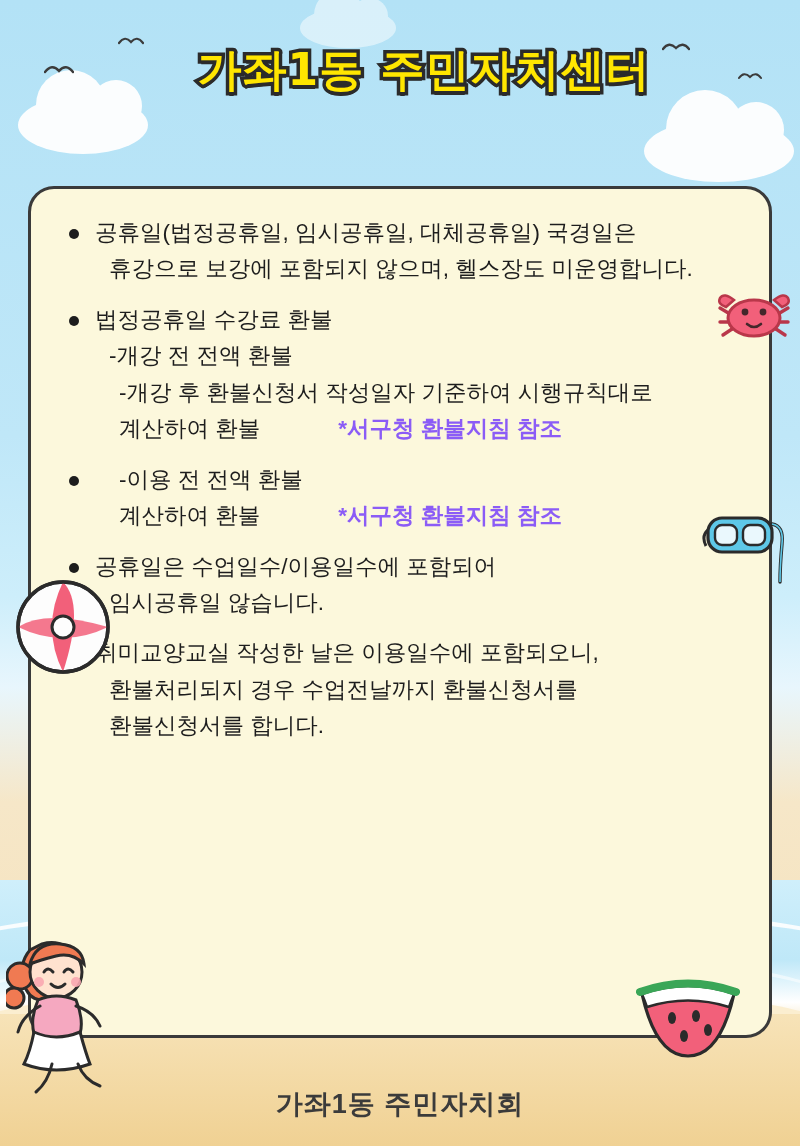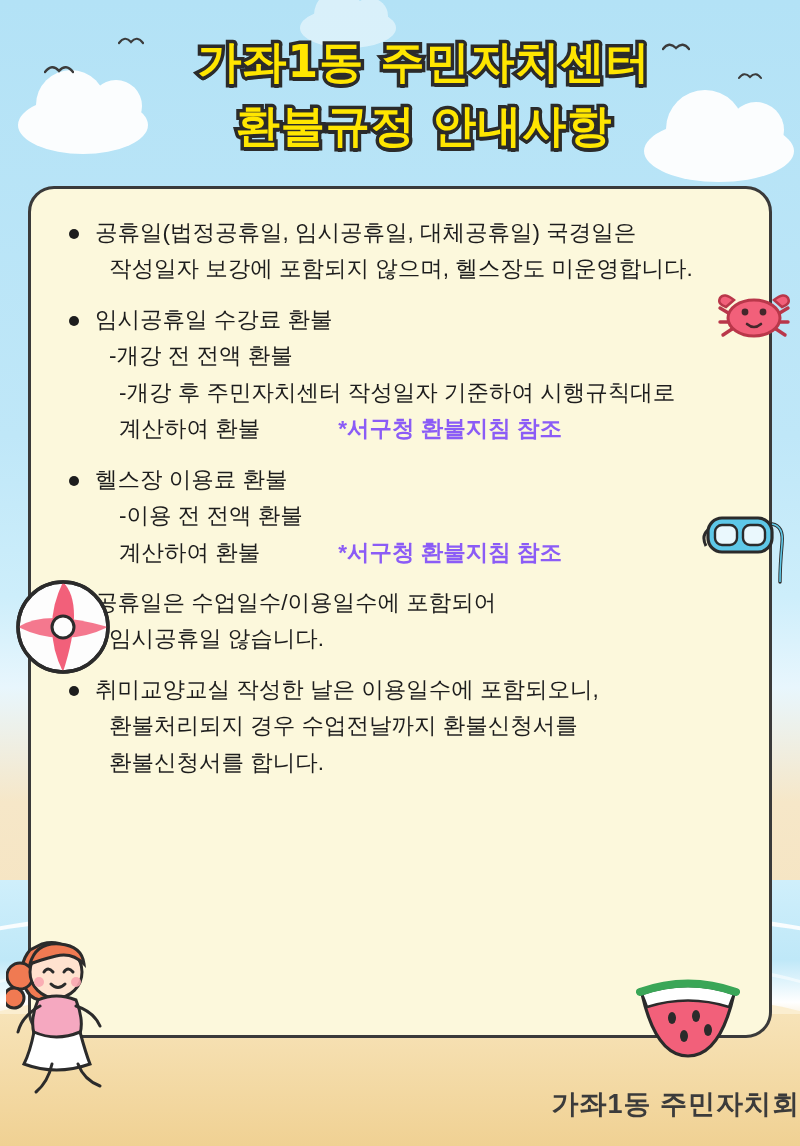--- a/index.html
+++ b/index.html
@@ -70,21 +70,21 @@
   .title-line {
     font-family: "DejaVu Sans", sans-serif;
     font-weight: bold;
     font-size: 44px;
     letter-spacing: 1px;
     color: #ffe600;
     -webkit-text-stroke: 7px #2b2b2b;
     paint-order: stroke fill;
     text-shadow: 0 4px 0 #2b2b2b;
     line-height: 1.28;
-    margin: 8px;
+    margin: 16px;
     padding-left: 48px;
   }
 
   
   .card {
     position: absolute;
     left: 28px; top: 186px;
     width: 744px; height: 852px;
     background: #fcf8dc;
     border: 3px solid #3a3a3a;
@@ -122,21 +122,21 @@
     font-weight: 700;
     margin-left: 78px;
   }
   .line-with-note { display: flex; align-items: center; }
   .line-with-note .txt { white-space: pre; }
 
   
   .footer {
     position: absolute;
     left: 0; right: 0; bottom: 24px;
-    text-align: right;
+    text-align: center;
     font-size: 27px;
     color: #3b3b3b;
     font-weight: 600;
     letter-spacing: 1px;
     z-index: 6;
   }
 
   
   .deco { position: absolute; z-index: 7; }
   .beachball { left: 14px; top: 578px; }
@@ -176,43 +176,41 @@
   </div>
 
   <div class="sea"></div>
   <div class="wave w1"></div>
   <div class="wave w2"></div>
   <div class="sand-top"></div>
   <div class="sand"></div>
 
   <div class="title-wrap">
     <div class="title-line">가좌1동 주민자치센터</div>
-    <div class="title-line">환불규정 안내사항</div>
   </div>
 
   <div class="card">
     <ul class="bullets">
 
       <li>
         <span class="row">공휴일(법정공휴일, 임시공휴일, 대체공휴일) 국경일은</span>
-        <span class="row sub">작성일자 보강에 포함되지 않으며, 헬스장도 미운영합니다.</span>
-      </li>
-
-      <li>
-        <span class="row">임시공휴일 수강료 환불</span>
+        <span class="row sub">휴강으로 보강에 포함되지 않으며, 헬스장도 미운영합니다.</span>
+      </li>
+
+      <li>
+        <span class="row">법정공휴일 수강료 환불</span>
         <span class="row sub">-개강 전 전액 환불</span>
-        <span class="row sub2">-개강 후 주민자치센터 작성일자 기준하여 시행규칙대로</span>
+        <span class="row sub2">-개강 후 환불신청서 작성일자 기준하여 시행규칙대로</span>
         <span class="row sub2 line-with-note">
           <span class="txt">계산하여 환불</span>
           <span class="note">*서구청 환불지침 참조</span>
         </span>
       </li>
 
       <li>
-        <span class="row">헬스장 이용료 환불</span>
         <span class="row sub2">-이용 전 전액 환불</span>
         <span class="row sub2 line-with-note">
           <span class="txt">계산하여 환불</span>
           <span class="note">*서구청 환불지침 참조</span>
         </span>
       </li>
 
       <li>
         <span class="row">공휴일은 수업일수/이용일수에 포함되어</span>
         <span class="row sub">임시공휴일 않습니다.</span>

